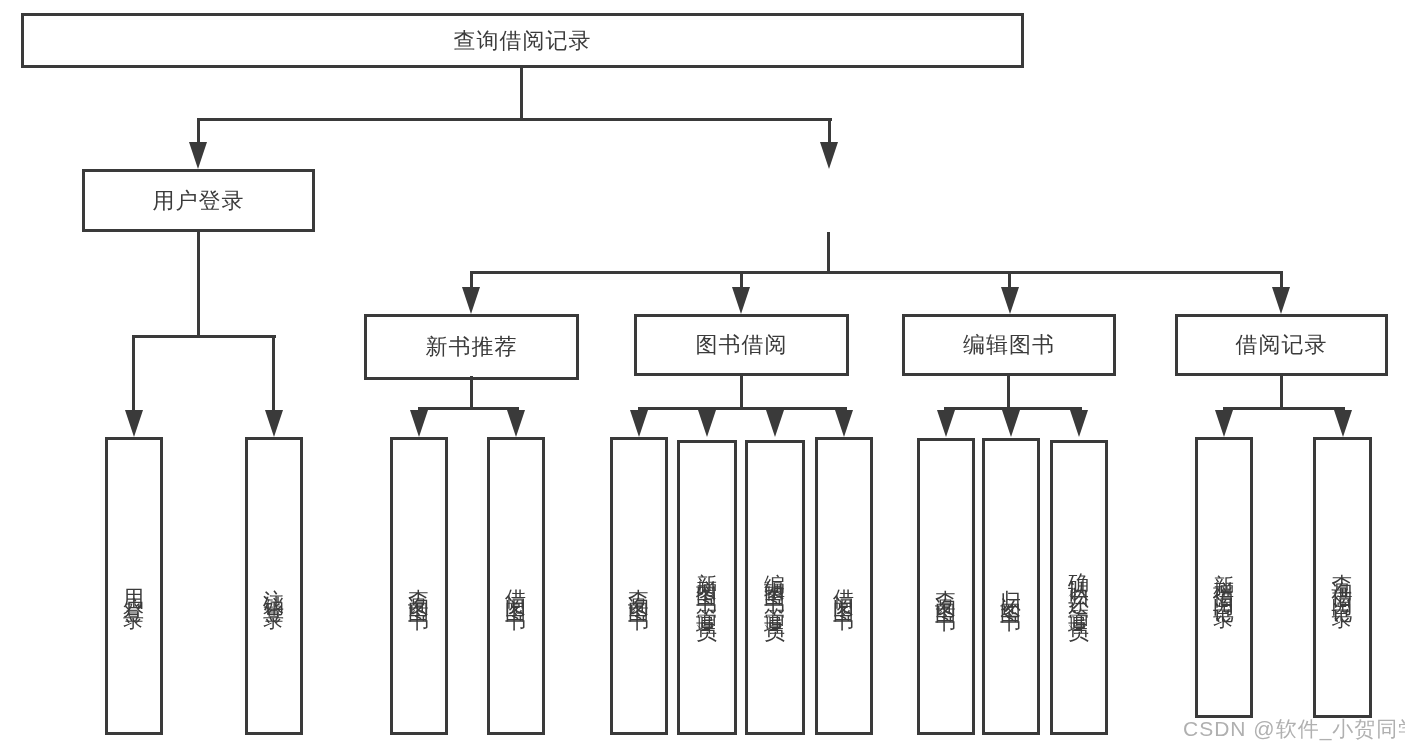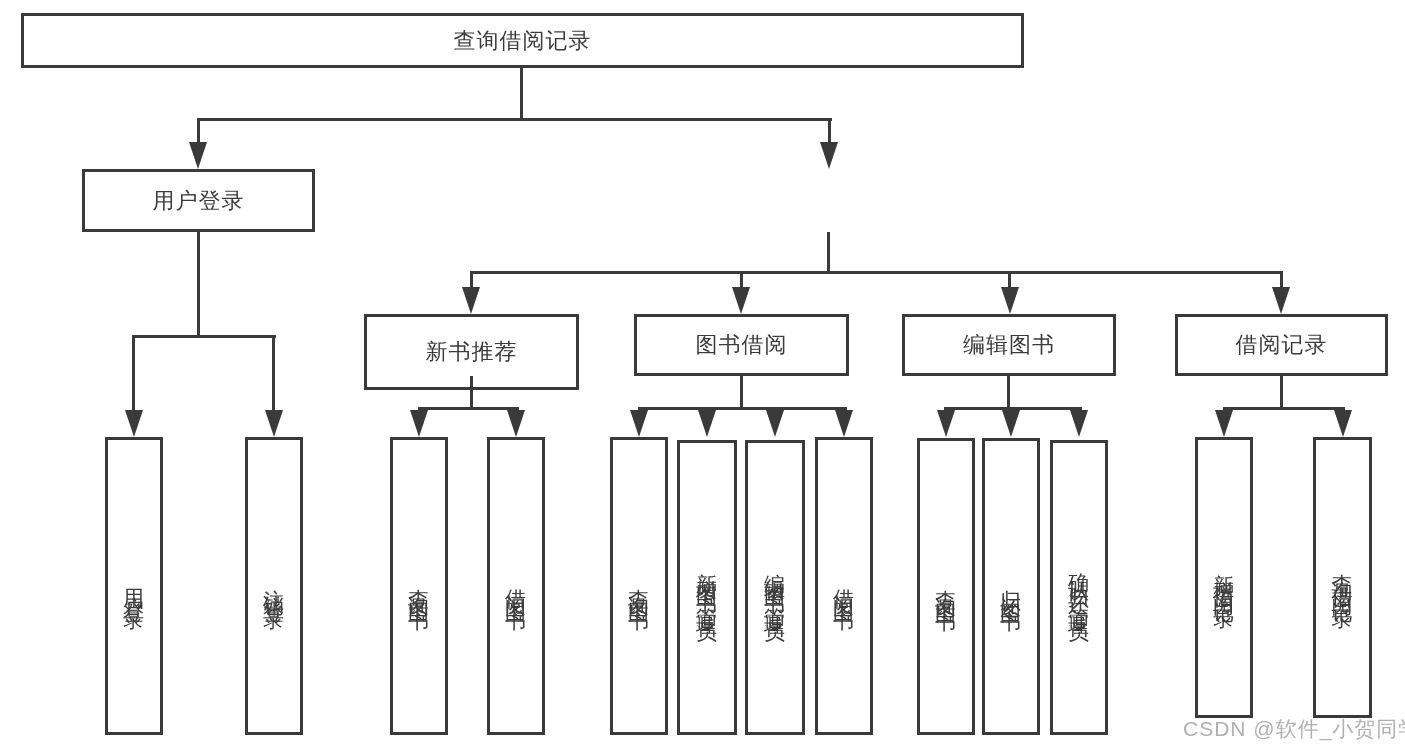--- a/index.html
+++ b/index.html
@@ -97,21 +97,21 @@
   <div class="hline" style="left:470px; top:271px; width:813px; height:3px;"></div>
   <div class="vline" style="left:470px; top:271px; width:3px; height:18px;"></div>
   <div class="vline" style="left:740px; top:271px; width:3px; height:18px;"></div>
   <div class="vline" style="left:1008px; top:271px; width:3px; height:18px;"></div>
   <div class="vline" style="left:1280px; top:271px; width:3px; height:18px;"></div>
   <div class="arrow" style="left:462px; top:287px;"></div>
   <div class="arrow" style="left:732px; top:287px;"></div>
   <div class="arrow" style="left:1001px; top:287px;"></div>
   <div class="arrow" style="left:1272px; top:287px;"></div>
 
-  <div class="hbox" style="left:364px; top:314px; width:215px; height:76px;">
+  <div class="hbox" style="left:364px; top:314px; width:215px; height:66px;">
     <span>新书推荐</span>
   </div>
   <div class="hbox" style="left:634px; top:314px; width:215px; height:62px;">
     <span>图书借阅</span>
   </div>
   <div class="hbox" style="left:902px; top:314px; width:214px; height:62px;">
     <span>编辑图书</span>
   </div>
   <div class="hbox" style="left:1175px; top:314px; width:213px; height:62px;">
     <span>借阅记录</span>

